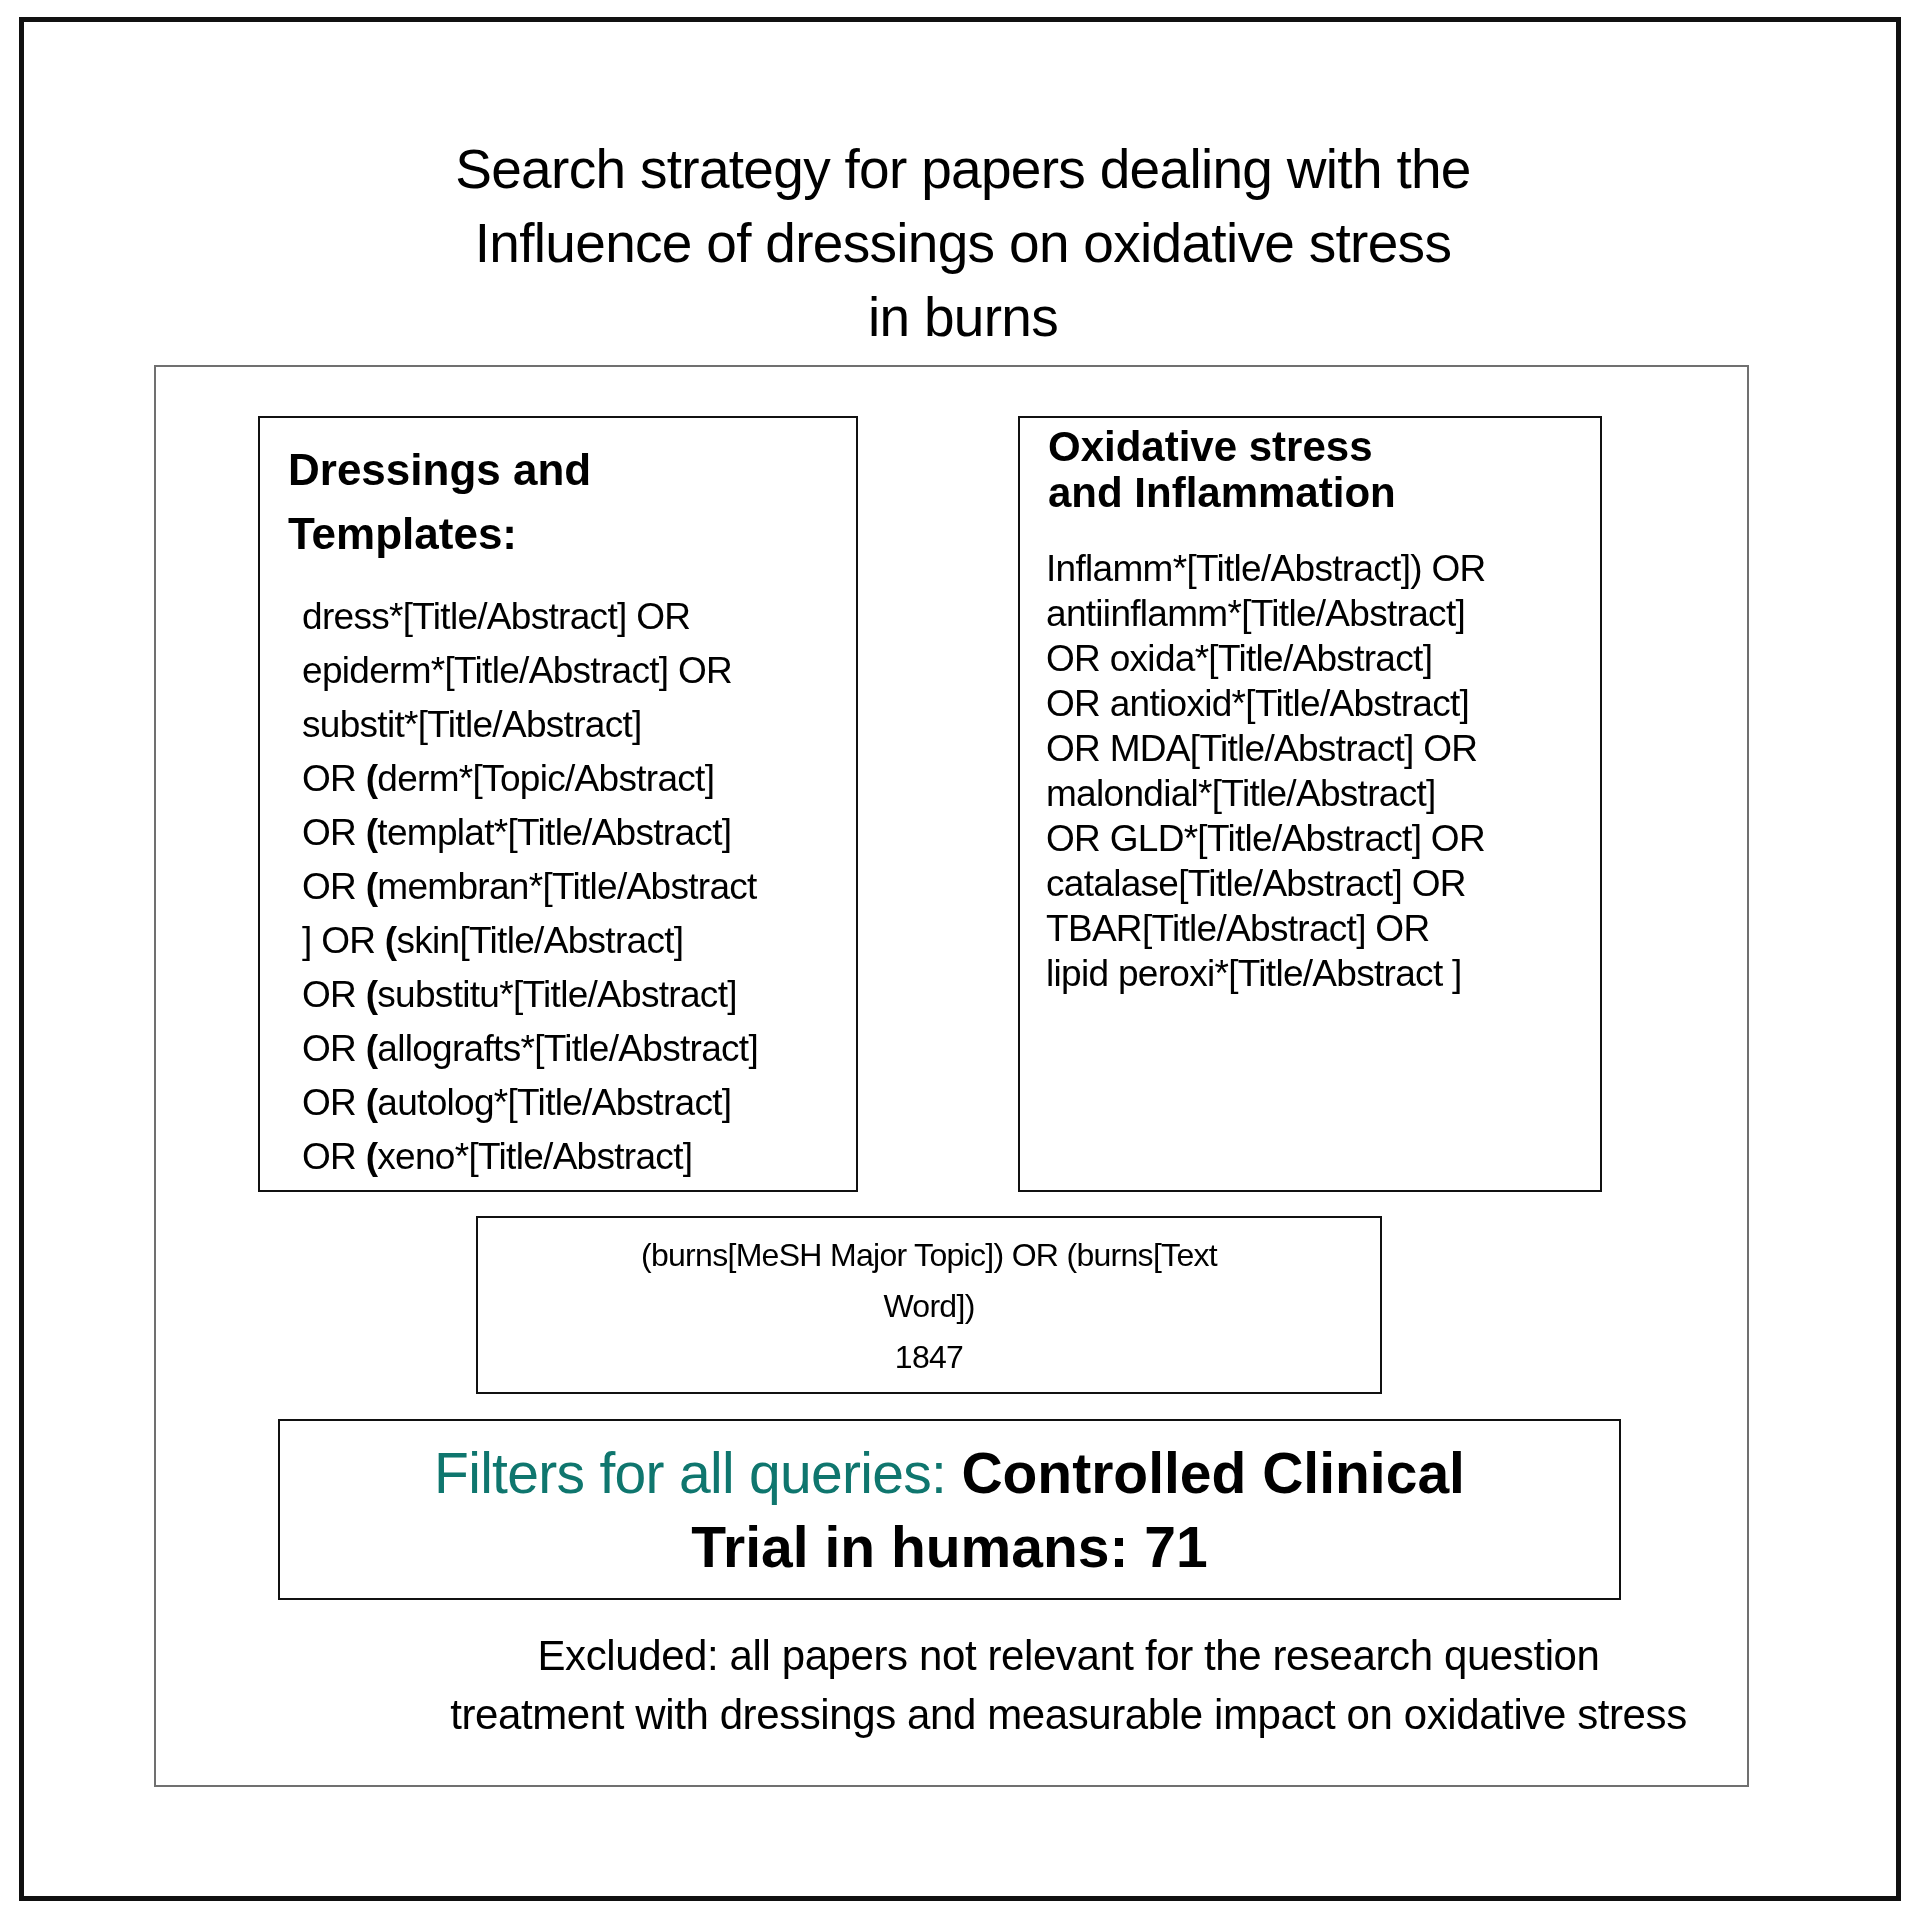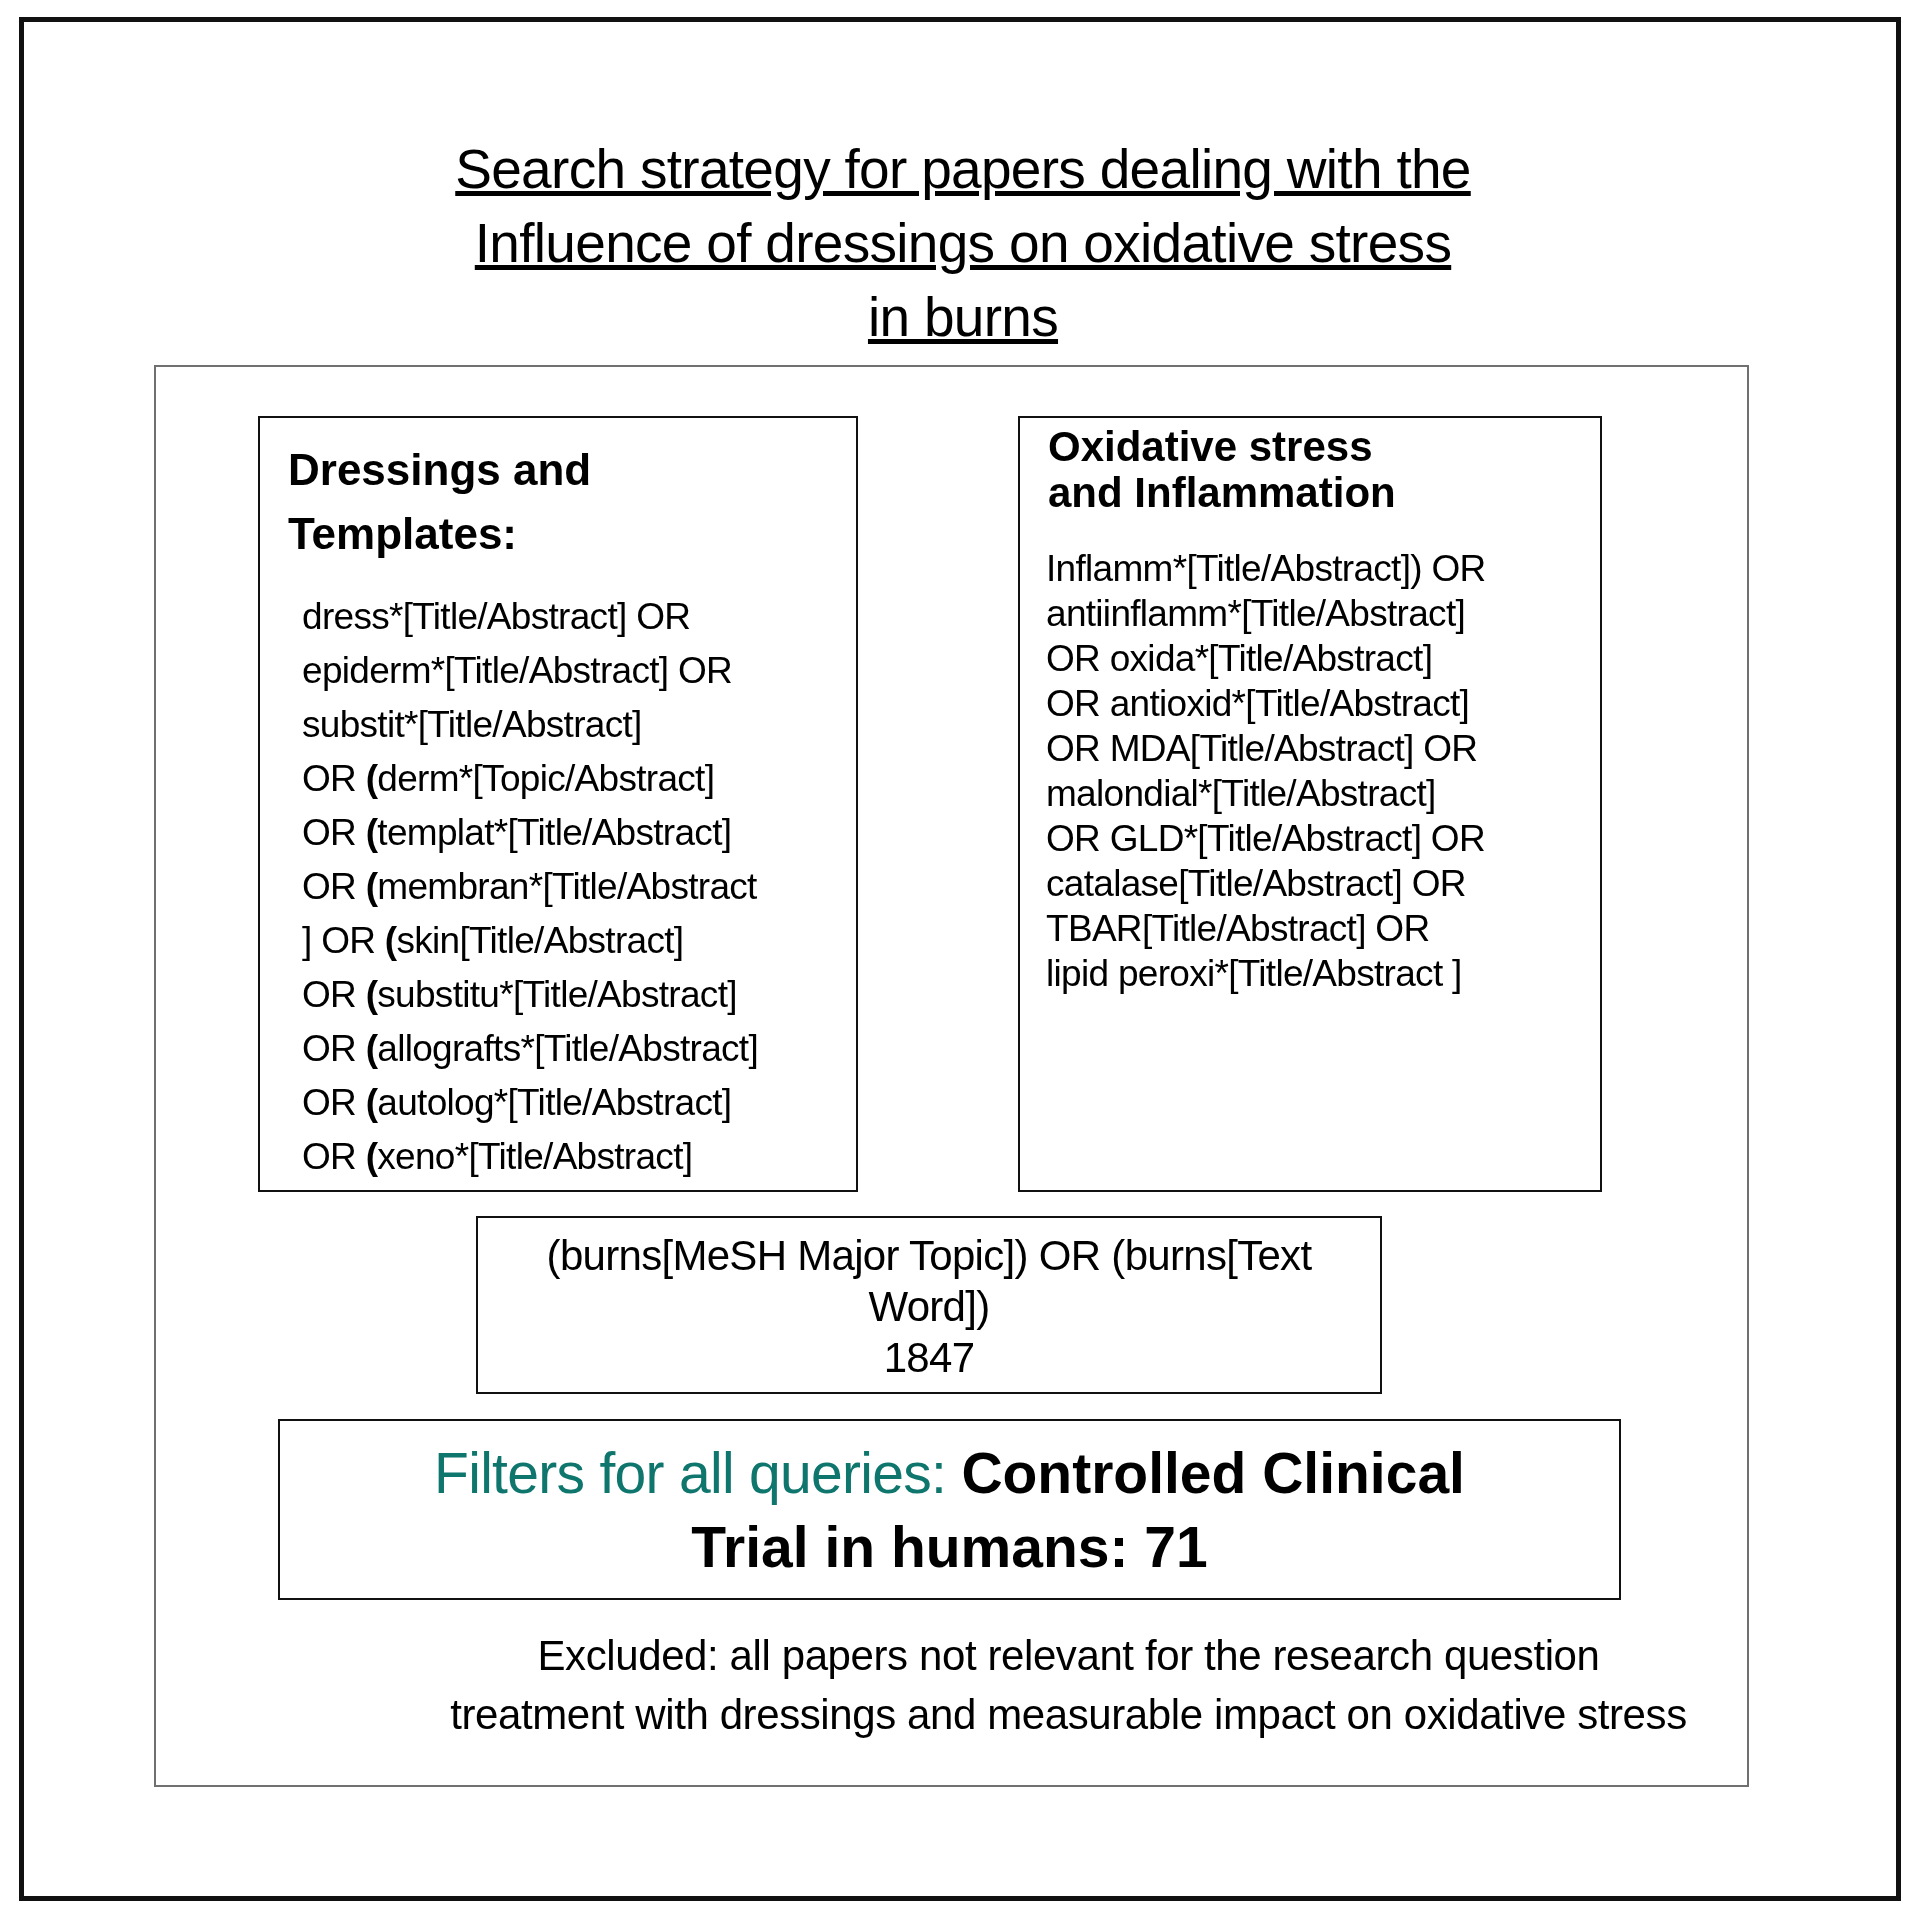--- a/index.html
+++ b/index.html
@@ -2,42 +2,42 @@
 <html style="font-size:11.6px"><head>
 <meta charset="utf-8">
 <style>
   html, body { margin: 0; padding: 0; background: #ffffff; }
   body { width: 1926px; height: 1926px; position: relative; overflow: hidden;
          font-family: "Liberation Sans", sans-serif; color: #000; }
   .frame { position: absolute; left: 19px; top: 16.7px; width: 1872px; height: 1874px;
            border: 5.8px solid #111; box-sizing: content-box; }
   .title { position: absolute; left: 0; width: 1926px; top: 132px; text-align: center;
            font-size: 55px; line-height: 74px; letter-spacing: -0.7px; }
-  .title div { white-space: nowrap; text-decoration: underline; }
+  .title div { white-space: nowrap; }
   .inner { position: absolute; left: 154px; top: 365px; width: 1591px; height: 1418px;
            border: 2.2px solid #707070; }
   .box { position: absolute; border: 2.2px solid #111; background: #fff; box-sizing: border-box; }
   .left-box { left: 258px; top: 416px; width: 600px; height: 776px; }
   .right-box { left: 1018px; top: 416px; width: 584px; height: 776px; }
   .mid-box { left: 476px; top: 1216px; width: 906px; height: 178px; }
   .filter-box { left: 278px; top: 1419px; width: 1343px; height: 181px; }
   .box-head { font-weight: bold; text-align: left; white-space: nowrap; padding-left: 28px; }
   .left-box .box-head { position: absolute; left: 0; right: 0; top: 20.4px;
            font-size: 44px; line-height: 64px; letter-spacing: 0px; }
   .right-box .box-head { position: absolute; left: 0; right: 0; top: 5.8px;
            font-size: 42px; line-height: 46px; }
   .qlines { position: absolute; white-space: nowrap; font-size: 37px; letter-spacing: -0.7px; }
   .left-box .qlines { left: 42px; top: 582px; }
   .left-box .qlines { top: 587px; }
   .left-box .qlines { top: 584px; }
   .left-box .qlines { position: absolute; top: 172px; line-height: 54px; }
   .right-box .qlines { left: 26px; top: 128px; line-height: 45px; }
   .qline .paren { font-weight: bold; }
   .mid-text { position: absolute; left: 0; right: 0; top: 11.6px; text-align: center;
-           font-size: 42px; line-height: 51px; letter-spacing: -0.7px; }
+           font-size: 32px; line-height: 51px; letter-spacing: -0.7px; }
   .mid-text div { white-space: nowrap; }
   .filter-text { position: absolute; left: 0; right: 0; top: 14.6px; text-align: center;
            font-size: 57px; line-height: 74px; white-space: nowrap; }
   .filter-prefix { color: #0f766e; font-weight: normal; letter-spacing: -0.7px; }
   .filter-bold { font-weight: bold; color: #000; }
   .excluded { position: absolute; left: 154px; width: 1829px; top: 1626px; text-align: center;
            font-size: 42px; line-height: 59px; letter-spacing: -0.4px; }
   .excluded div { white-space: nowrap; }
 </style>
 </head>

